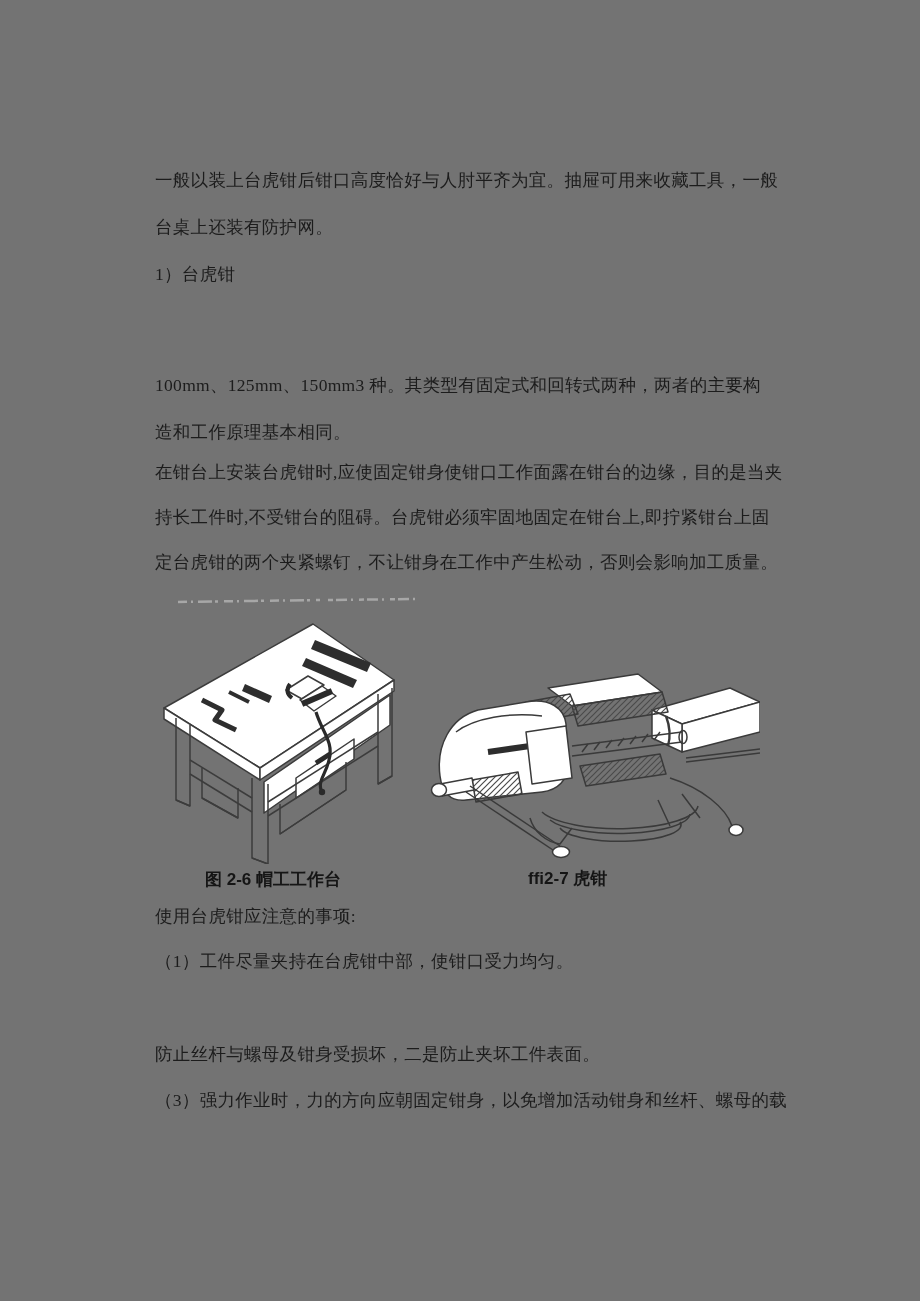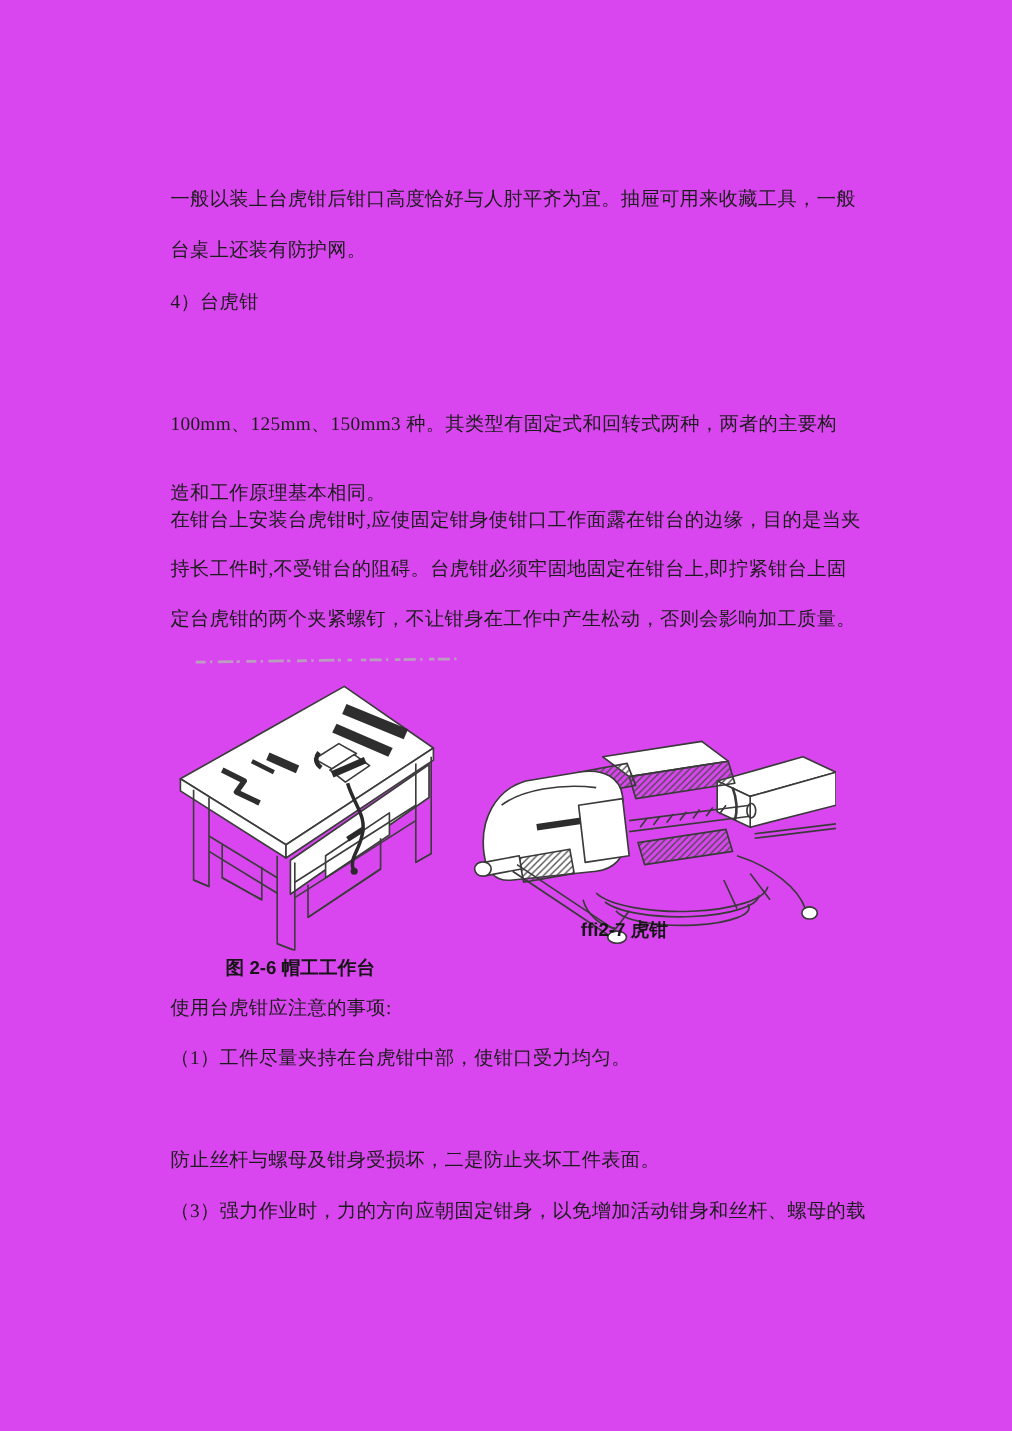--- a/index.html
+++ b/index.html
@@ -1,19 +1,19 @@
 <!DOCTYPE html>
 <html><head>
 <meta charset="utf-8">
 <style>
   html,body{margin:0;padding:0;background:#ffffff;}
   .page{
     position:relative;
     width:920px;height:1301px;
-    background:#d946ef;
+    background:#737373;
     font-family:"Liberation Serif","DejaVu Serif",serif;
     overflow:hidden;
   }
   .ln{
     position:absolute;
     left:155px;
     white-space:nowrap;
     font-size:17.5px;
     color:#1c1c1c;
     letter-spacing:0.3px;
@@ -31,24 +31,24 @@
   .fig svg{display:block;}
 </style>
 </head>
 <body>
 
 <div class="page">
 
   <div class="ln" style="top:172px">一般以装上台虎钳后钳口高度恰好与人肘平齐为宜。抽屉可用来收藏工具，一般</div>
   <div class="ln" style="top:219px">台桌上还装有防护网。</div>
 
-  <div class="ln" style="top:266px">4）台虎钳</div>
+  <div class="ln" style="top:266px">1）台虎钳</div>
 
   <div class="ln" style="top:377px">100mm、125mm、150mm3 种。其类型有固定式和回转式两种，两者的主要构</div>
-  <div class="ln" style="top:440px">造和工作原理基本相同。</div>
+  <div class="ln" style="top:424px">造和工作原理基本相同。</div>
 
   <div class="ln" style="top:464px">在钳台上安装台虎钳时,应使固定钳身使钳口工作面露在钳台的边缘，目的是当夹</div>
   <div class="ln" style="top:554px">定台虎钳的两个夹紧螺钉，不让钳身在工作中产生松动，否则会影响加工质量。</div>
   <div class="ln" style="top:509px">持长工件时,不受钳台的阻碍。台虎钳必须牢固地固定在钳台上,即拧紧钳台上固</div>
 
   <div class="fig" style="left:150px;top:592px;width:320px;height:272px">
     <svg viewBox="0 0 320 272" width="320" height="272">
       <g stroke="#3c3c3c" stroke-width="1.5" fill="none" stroke-linejoin="round">
 
         <g stroke="#b4b4b4" stroke-width="2.5" opacity="0.8">
@@ -162,20 +162,20 @@
           <ellipse cx="9" cy="122" rx="7.5" ry="6.5" fill="#ffffff"></ellipse>
           <line x1="36" y1="124" x2="126" y2="184"></line>
           <line x1="40" y1="118" x2="130" y2="178"></line>
           <ellipse cx="131" cy="184" rx="8.5" ry="5.5" fill="#ffffff"></ellipse>
         </g>
       </g>
     </svg>
   </div>
 
   <div class="caption" style="left:205px;top:868px">图 2-6 帽工工作台</div>
-  <div class="caption" style="left:528px;top:834px">ffi2-7 虎钳</div>
+  <div class="caption" style="left:528px;top:867px">ffi2-7 虎钳</div>
 
   <div class="ln" style="top:908px">使用台虎钳应注意的事项:</div>
   <div class="ln" style="top:953px">（1）工件尽量夹持在台虎钳中部，使钳口受力均匀。</div>
   <div class="ln" style="top:1046px">防止丝杆与螺母及钳身受损坏，二是防止夹坏工件表面。</div>
   <div class="ln" style="top:1092px">（3）强力作业时，力的方向应朝固定钳身，以免增加活动钳身和丝杆、螺母的载</div>
 
 </div>
 
 </body></html>

